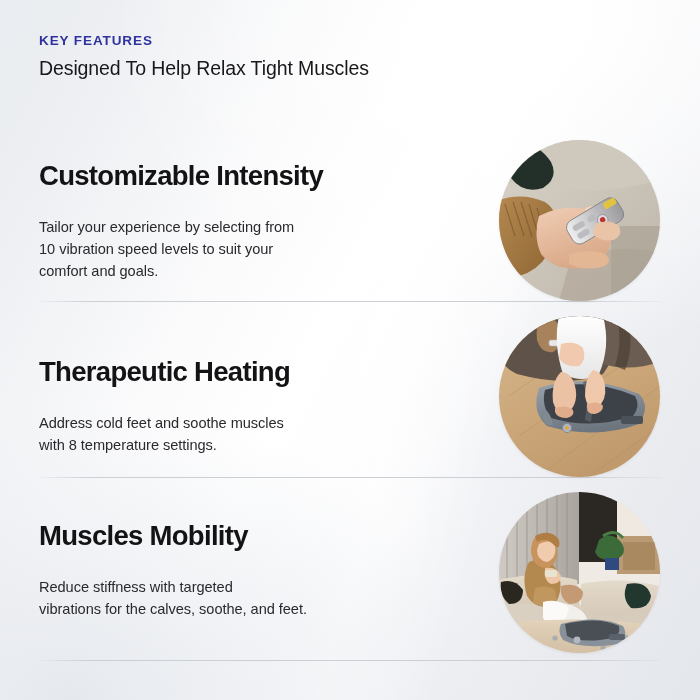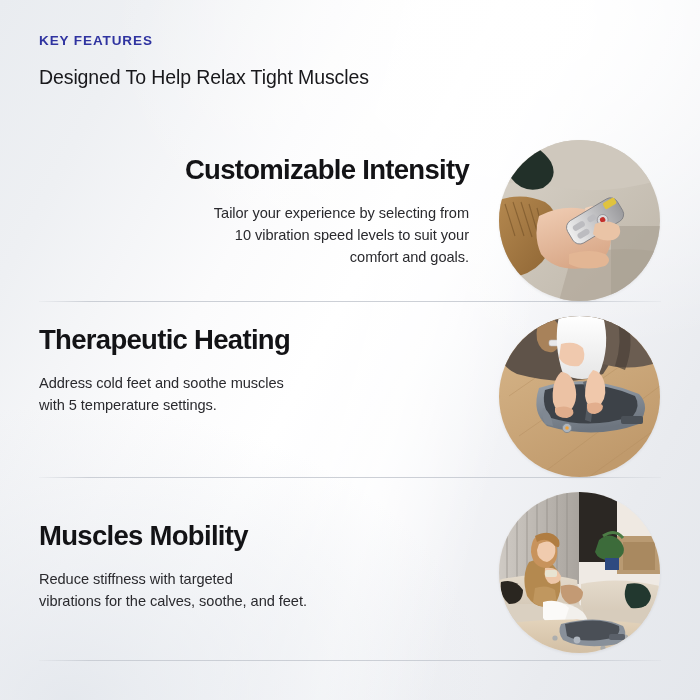--- a/index.html
+++ b/index.html
@@ -41,42 +41,42 @@
 
   .page { position:relative; z-index:2; width:596px; height:700px; }
 
   
   .header { position:absolute; left:39px; top:33px; }
   .eyebrow{
     font-size:13.5px; font-weight:bold; letter-spacing:.9px;
     color:#2f33a0; line-height:1.2;
   }
   .headline{
-    margin-top:16px;
+    margin-top:7px;
     font-size:19.5px; font-weight:400; color:#18181b;
     letter-spacing:-.1px; line-height:1.25;
   }
 
   
   .feature{
     position:absolute; left:39px; width:430px;
   }
   .f-title{
     font-size:27.5px; font-weight:bold; color:#131316;
     letter-spacing:-.7px; line-height:1.12;
   }
   .f-desc{
-    margin-top:16px;
+    margin-top:24px;
     font-size:14.6px; font-weight:400; color:#2a2a2e;
     line-height:1.52; letter-spacing:-.05px;
     white-space:pre-line;
   }
 
-  .feature.f1 { top:155px;text-align:right; }
-  .feature.f2 { top:325px; }
+  .feature.f1 { top:161px; }
+  .feature.f2 { top:357px; }
   .feature.f3 { top:521px; }
 
   
   .divider{
     position:absolute; left:39px; width:622px; height:1px;
     background:linear-gradient(90deg, rgba(204,208,214,.15) 0%, rgba(201,205,212,.95) 8%, rgba(201,205,212,.95) 88%, rgba(204,208,214,.2) 100%);
     z-index:3;
   }
   .divider.d1 { top:301px; }
   .divider.d2 { top:477px; }
@@ -114,21 +114,21 @@
   <div class="feature f1">
     <div class="f-title">Customizable Intensity</div>
     <div class="f-desc">Tailor your experience by selecting from
 10 vibration speed levels to suit your
 comfort and goals.</div>
   </div>
 
   <div class="feature f2">
     <div class="f-title">Therapeutic Heating</div>
     <div class="f-desc">Address cold feet and soothe muscles
-with 5 temperature settings.</div>
+with 8 temperature settings.</div>
   </div>
 
   <div class="feature f3">
     <div class="f-title">Muscles Mobility</div>
     <div class="f-desc">Reduce stiffness with targeted
 vibrations for the calves, soothe, and feet.</div>
   </div>
 
   <div class="photo p1">
     <svg viewBox="0 0 161 161" xmlns="http://www.w3.org/2000/svg">

